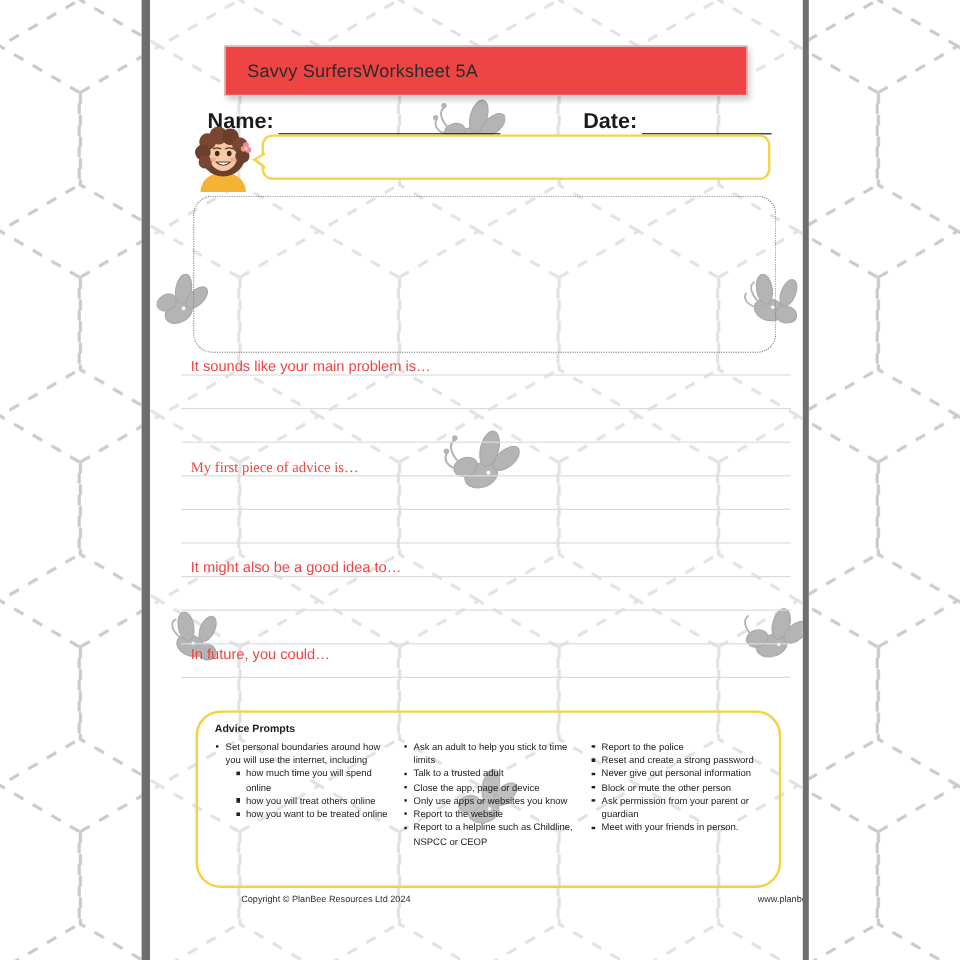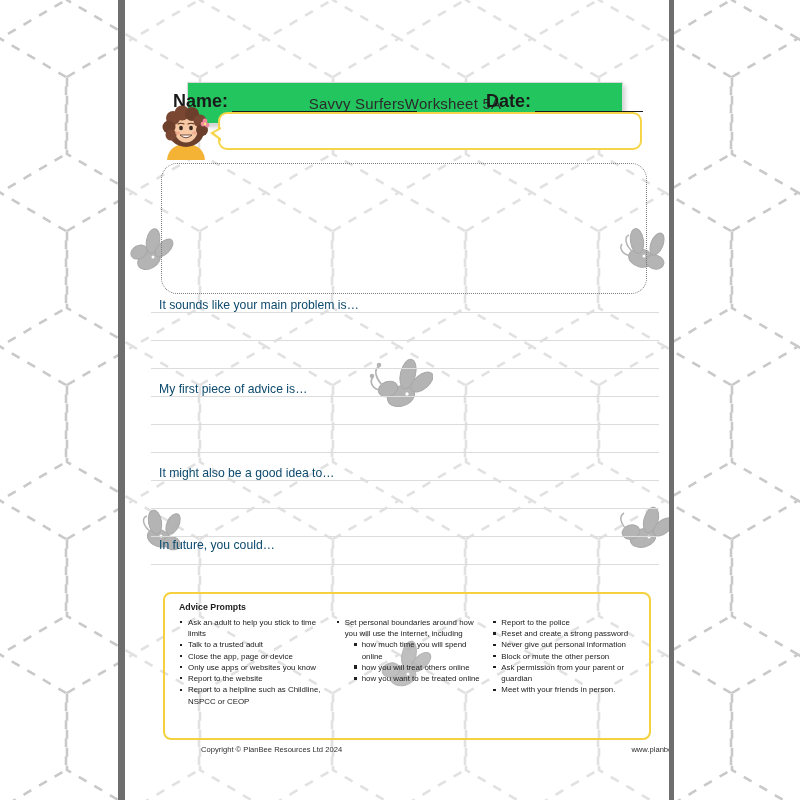--- a/index.html
+++ b/index.html
@@ -51,29 +51,28 @@
     pointer-events: none;
   }
 
   
   .title-bar {
     position: absolute;
     left: 62px;
     top: 38px;
     width: 436px;
     height: 42px;
-    background: #22c55e;
+    background: #ef4444;
     border: 1px solid #d8d8d8;
     box-shadow: 2px 3px 5px rgba(0,0,0,0.20);
     display: flex;
     align-items: center;
-    justify-content: center;
+    justify-content: flex-start;
     padding: 0 18px;
     z-index: 12;
-    margin-top: 44px;
   }
   .title-left, .title-right {
     font-size: 15px;
     color: #2b2b2b;
     letter-spacing: .2px;
   }
 
   
   .namedate {
     position: absolute;
@@ -176,35 +175,35 @@
   .wline {
     position: absolute;
     left: 0;
     width: 508px;
     border-bottom: 1px solid #dcdcdc;
   }
   .prompt {
     position: absolute;
     left: 8px;
     font-size: 12.2px;
-    color: #0c4a6e;
+    color: #ef4444;
     background: transparent;
     z-index: 11;
     white-space: nowrap;
   }
 
   
   .advice-box {
     position: absolute;
     left: 38px;
     top: 592px;
     width: 488px;
     height: 148px;
     border: 2.2px solid #f5d13f;
-    border-radius: 8px;
+    border-radius: 21px;
     z-index: 11;
     padding: 8px 10px 6px 14px;
     background: transparent;
   }
   .advice-title {
     font-size: 8.8px;
     font-weight: bold;
     color: #1c1c1c;
     margin-bottom: 5px;
   }
@@ -456,55 +455,55 @@
       <div class="wline" style="top:72px;"></div>
       <div class="wline" style="top:100px;"></div>
       <div class="wline" style="top:128px;"></div>
       <div class="wline" style="top:156px;"></div>
       <div class="wline" style="top:184px;"></div>
       <div class="wline" style="top:212px;"></div>
       <div class="wline" style="top:240px;"></div>
       <div class="wline" style="top:268px;"></div>
 
       <div class="prompt" style="top:2px;">It sounds like your main problem is…</div>
-      <div class="prompt" style="top:86px;">My first piece of advice is…</div>
+      <div class="prompt" style="top:86px;font-family:Liberation Serif, serif;">My first piece of advice is…</div>
       <div class="prompt" style="top:170px;">It might also be a good idea to…</div>
       <div class="prompt" style="top:226px;margin-top:16px;">In future, you could…</div>
     </div>
 
     <div class="advice-box">
       <div class="advice-title">Advice Prompts</div>
       <div class="advice-cols">
-
-        <div class="advice-col">
-          <ul class="alist">
-            <li>Ask an adult to help you stick to time limits</li>
-            <li>Talk to a trusted adult</li>
-            <li>Close the app, page or device</li>
-            <li>Only use apps or websites you know</li>
-            <li>Report to the website</li>
-            <li>Report to a helpline such as Childline, NSPCC or CEOP</li>
-          </ul>
-        </div>
 
         <div class="advice-col">
           <ul class="alist">
             <li>
               <span>Set personal boundaries around how you will use the internet, including</span>
               <ul class="sublist">
                 <li>how much time you will spend online</li>
                 <li>how you will treat others online</li>
                 <li>how you want to be treated online</li>
               </ul>
             </li>
           </ul>
         </div>
 
         <div class="advice-col">
           <ul class="alist">
+            <li>Ask an adult to help you stick to time limits</li>
+            <li>Talk to a trusted adult</li>
+            <li>Close the app, page or device</li>
+            <li>Only use apps or websites you know</li>
+            <li>Report to the website</li>
+            <li>Report to a helpline such as Childline, NSPCC or CEOP</li>
+          </ul>
+        </div>
+
+        <div class="advice-col">
+          <ul class="alist">
             <li>Report to the police</li>
             <li>Reset and create a strong password</li>
             <li>Never give out personal information</li>
             <li>Block or mute the other person</li>
             <li>Ask permission from your parent or guardian</li>
             <li>Meet with your friends in person.</li>
           </ul>
         </div>
 
       </div>

